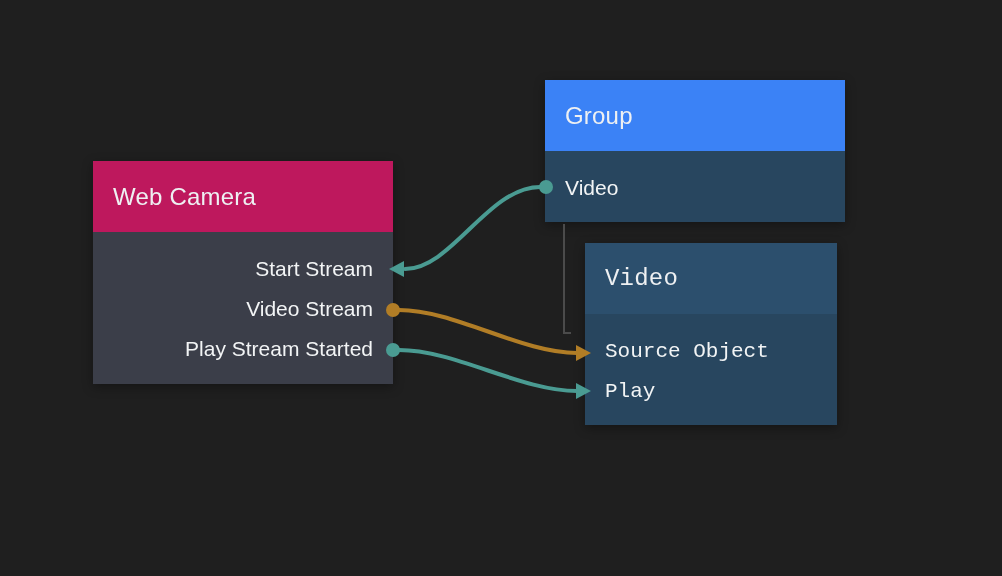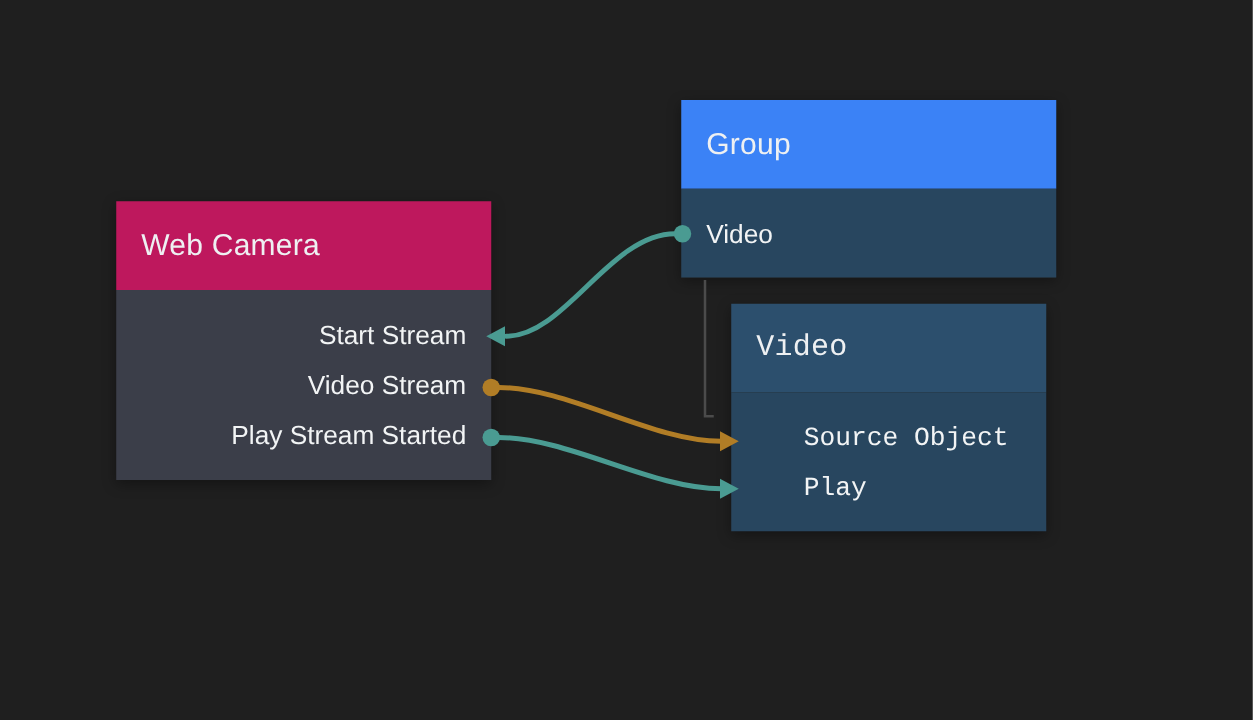--- a/index.html
+++ b/index.html
@@ -111,21 +111,21 @@
       <div class="port-row">
         <span>Video</span>
       </div>
     </div>
   </div>
 
   <div class="node" style="left:585px; top:243px; width:252px; height:182px;font-family:Liberation Mono, monospace;">
     <div class="node-header" style="background: rgb(44, 79, 109);">
       <span>Video</span>
     </div>
-    <div class="node-body" style="background: rgb(40, 70, 95); padding-left: 38px;">
+    <div class="node-body" style="background: rgb(40, 70, 95);">
       <div class="port-row">
         <span>Source Object</span>
       </div>
       <div class="port-row">
         <span>Play</span>
       </div>
     </div>
   </div>
 
   <svg class="wires-layer" viewBox="0 0 1002 576" xmlns="http://www.w3.org/2000/svg">

